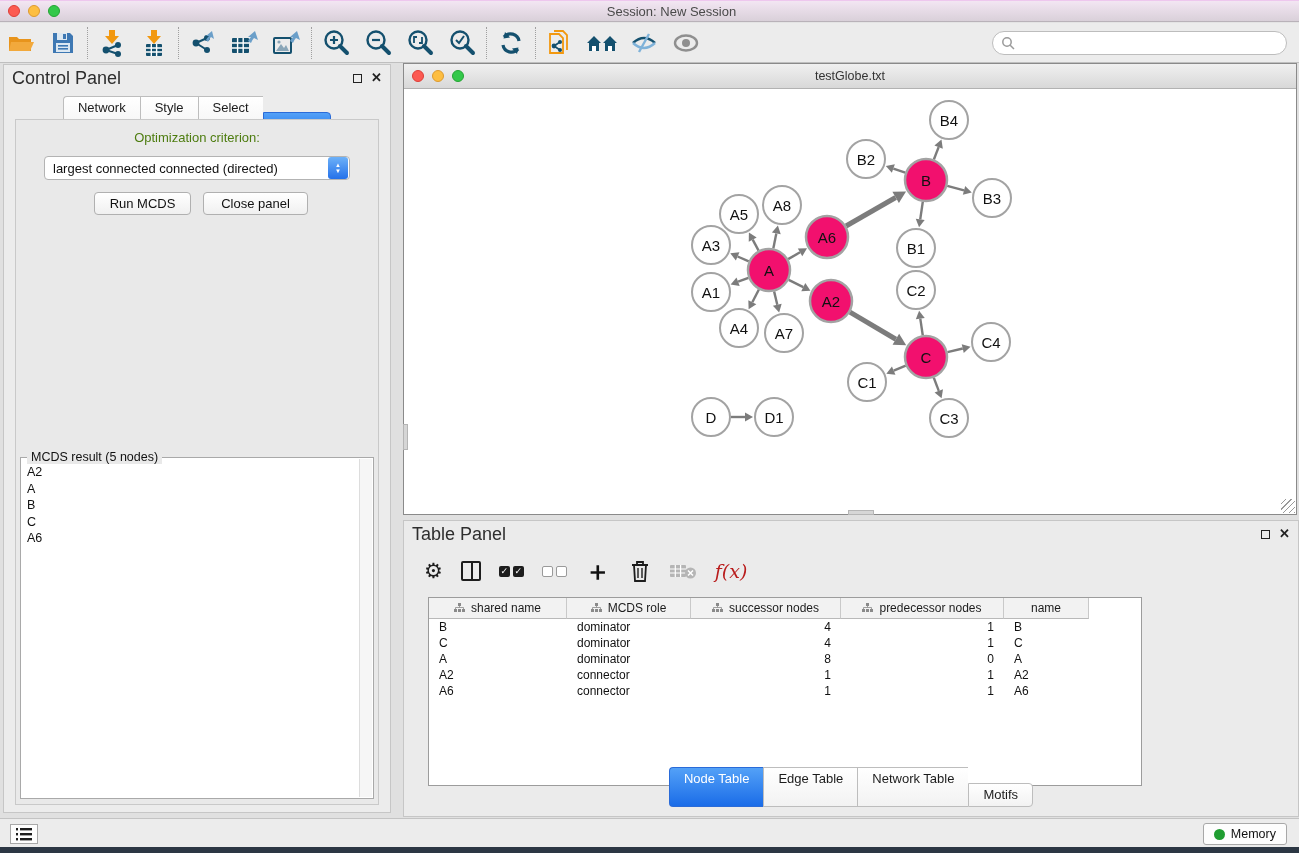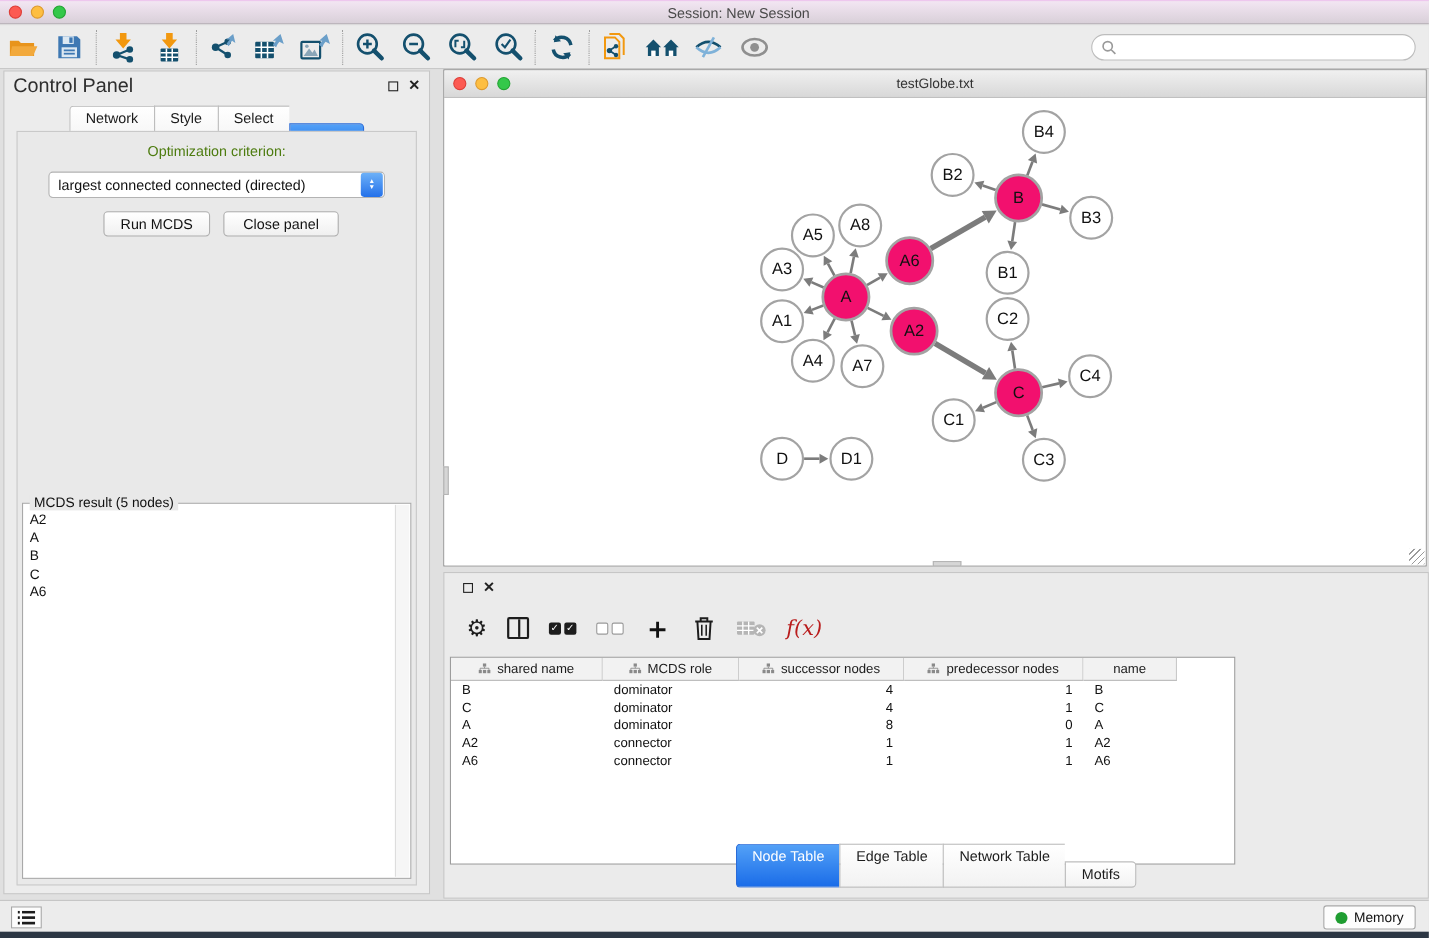--- a/index.html
+++ b/index.html
@@ -81,21 +81,21 @@
   .split-handle-v { position:absolute; left:-1px; top:360px; width:5px; height:26px;
     background:#d6d6d6; border:1px solid #b5b5b5; }
   .split-handle-h { position:absolute; left:444px; bottom:-1px; width:26px; height:5px;
     background:#d6d6d6; border:1px solid #b5b5b5; }
 
   
   #table-panel { left:403px; top:457px; width:896px; height:297px; background:#ebebeb;
     border:1px solid #c6c6c6; }
   #tp-toolbar { position:absolute; left:10px; top:30px; width:874px; height:40px;
     display:flex; align-items:center; gap:18px; padding-left:10px; }
-  #node-table { position:absolute; left:5px; top:76px; width:714px; height:189px;
+  #node-table { position:absolute; left:24px; top:76px; width:714px; height:189px;
     background:#fff; border:1px solid #9c9c9c; overflow:hidden; }
   #thead { display:flex; height:21px; }
   .th { background:#f2f2f2; border-right:1px solid #c9c9c9; border-bottom:1px solid #b9b9b9;
     display:flex; align-items:center; justify-content:center; gap:6px;
     font-size:12px; color:#1c1c1c; }
   .tree-ico { display:inline-block; width:11px; height:10px; }
   .trow { display:flex; height:16px; align-items:center; }
   .td { font-size:12px; color:#111; padding:0 10px; white-space:nowrap; }
   .td.num { text-align:right; }
   #tp-tabs { position:absolute; left:0; bottom:9px; width:100%; display:flex; justify-content:center; }
@@ -408,20 +408,21 @@
         <circle cx="370" cy="328" r="19" fill="#FFFFFF" stroke="#A3A3A3" stroke-width="2"></circle>
         <text x="370" y="328" text-anchor="middle" dominant-baseline="central" font-size="15" fill="#111" font-family="&quot;Liberation Sans&quot;, sans-serif">D1</text>
       </svg>
     <div class="split-handle-v"></div>
     <div class="split-handle-h"></div>
     <div id="net-grip"></div>
   </div>
 
   <div id="table-panel" class="abs">
     <div class="panel-head">
+      <span class="ptitle">Table Panel</span>
       <span class="float-box"></span>
       <span class="wicon" style="font-weight:bold;">✕</span>
     </div>
     <div id="tp-toolbar">
       <span class="gear-glyph">⚙</span>
       <span class="split-ico"></span>
       <span class="chkpair">
           <span class="chk">✓</span>
           <span class="chk">✓</span>
         </span>

